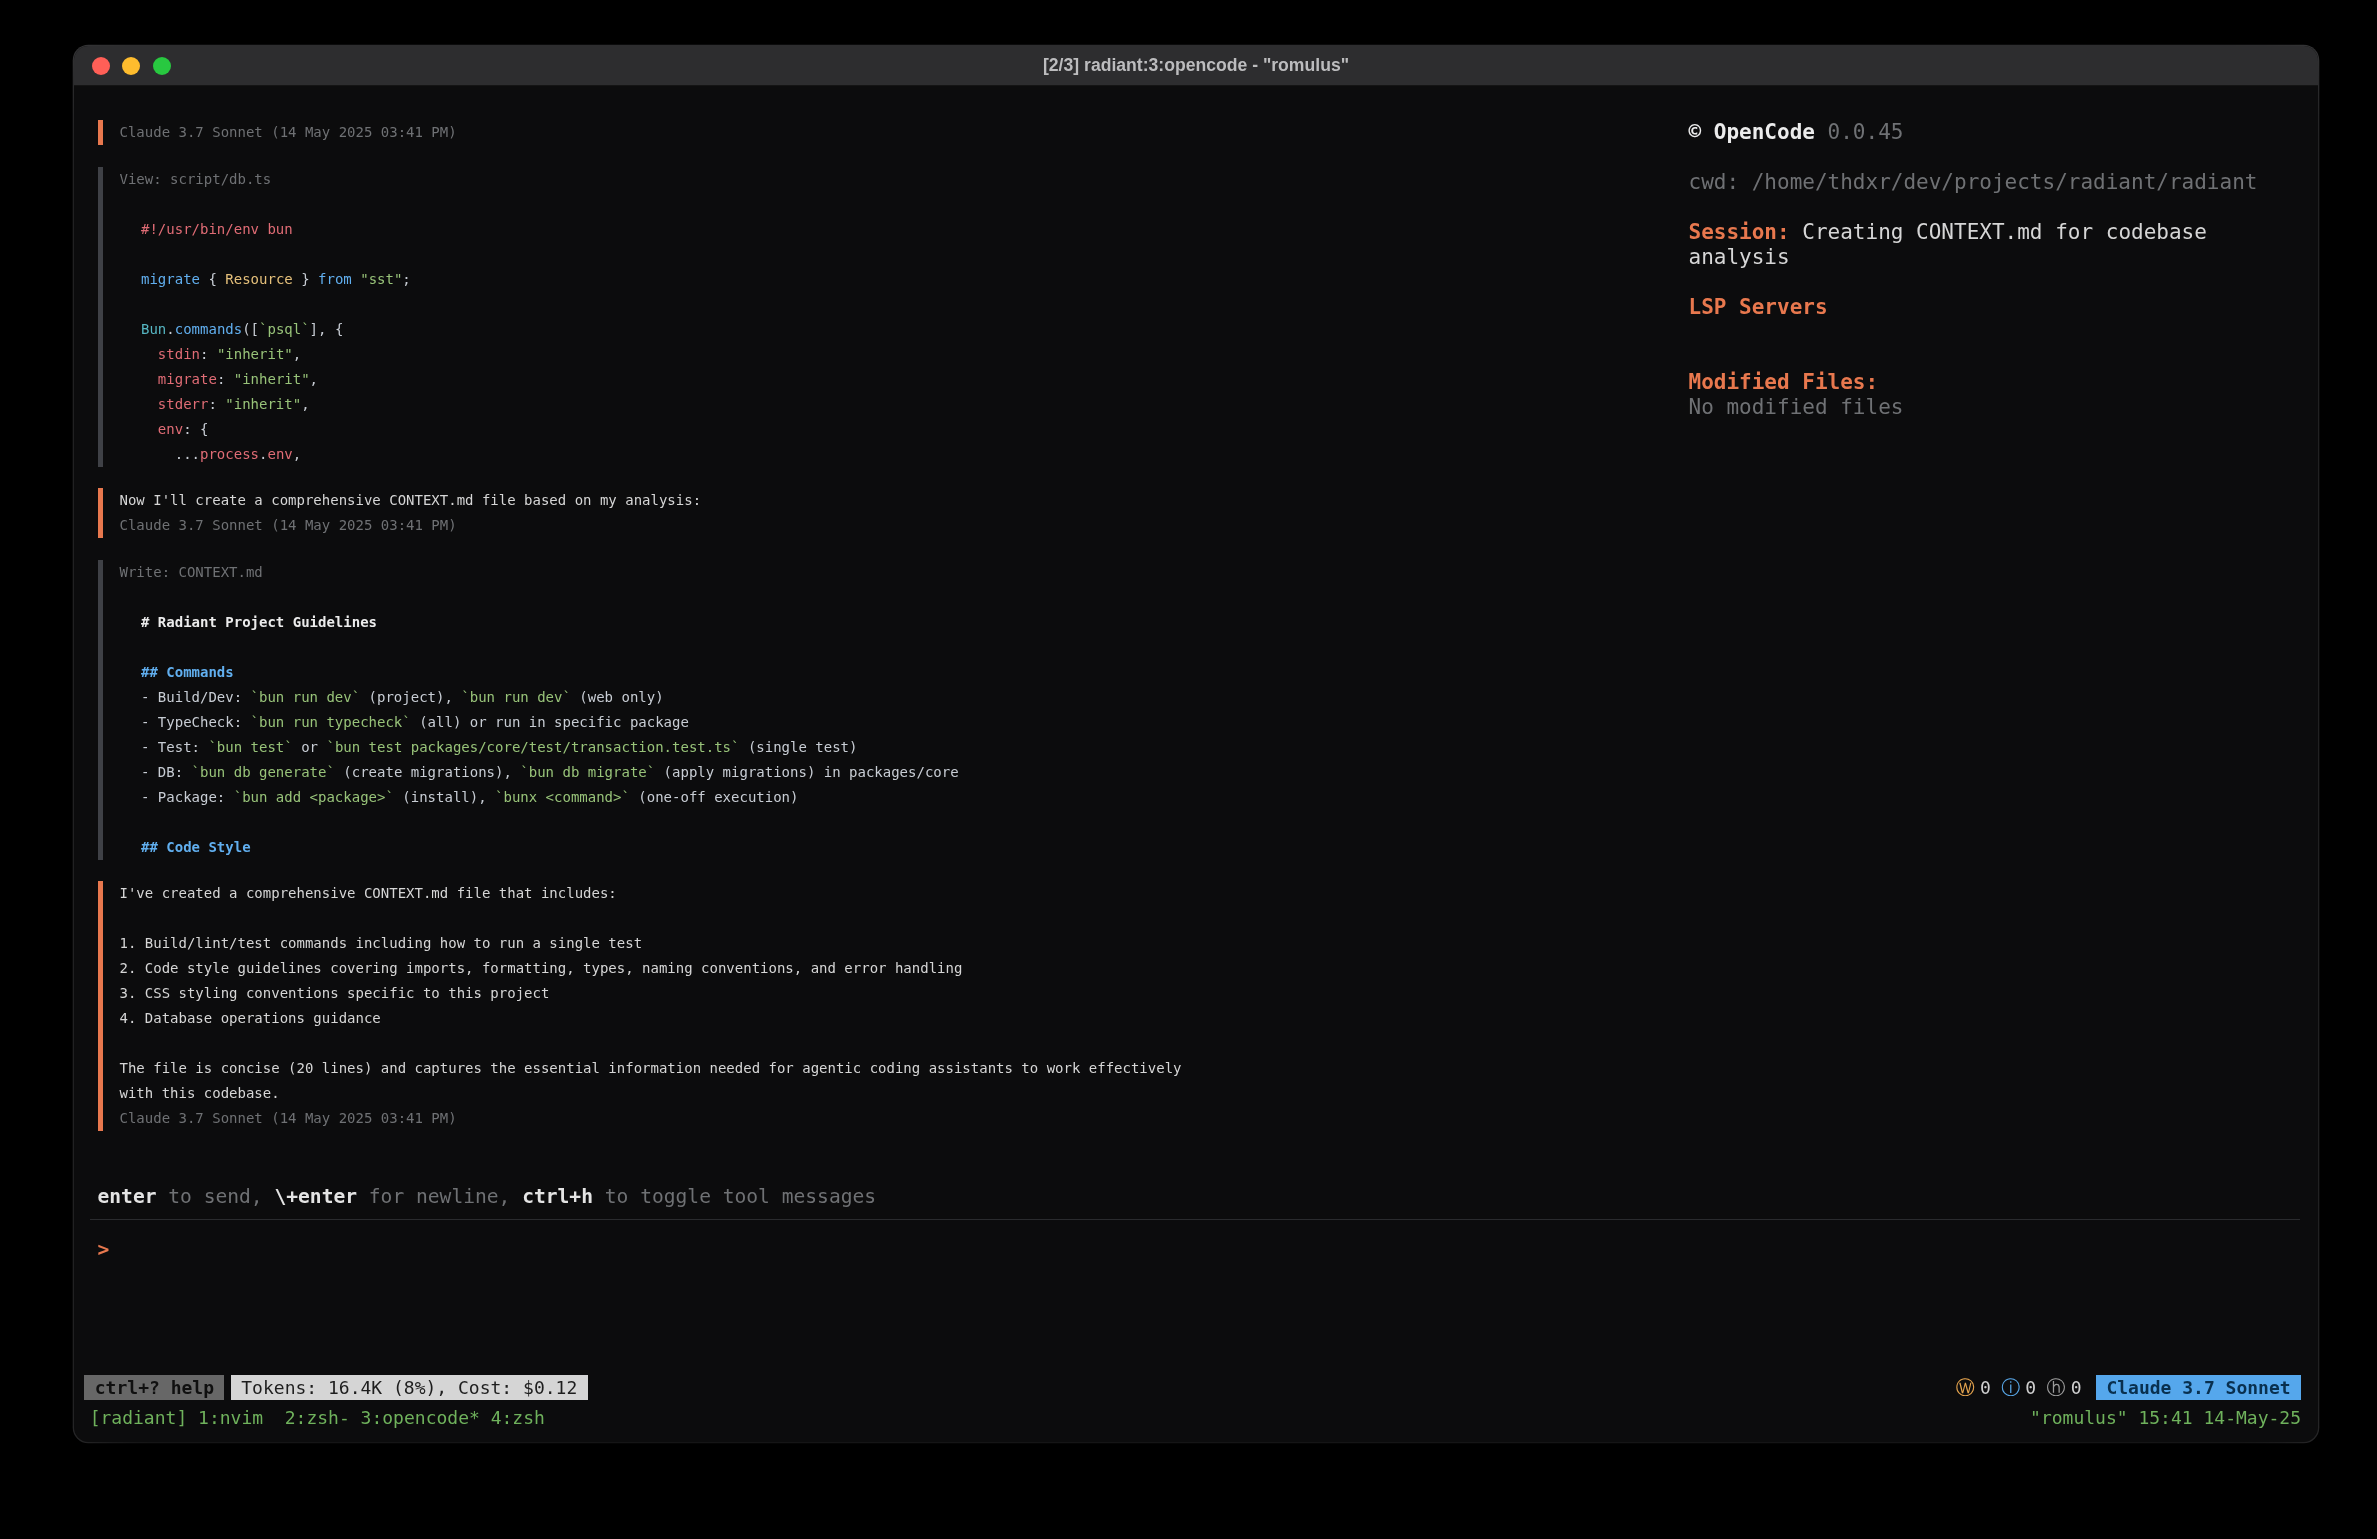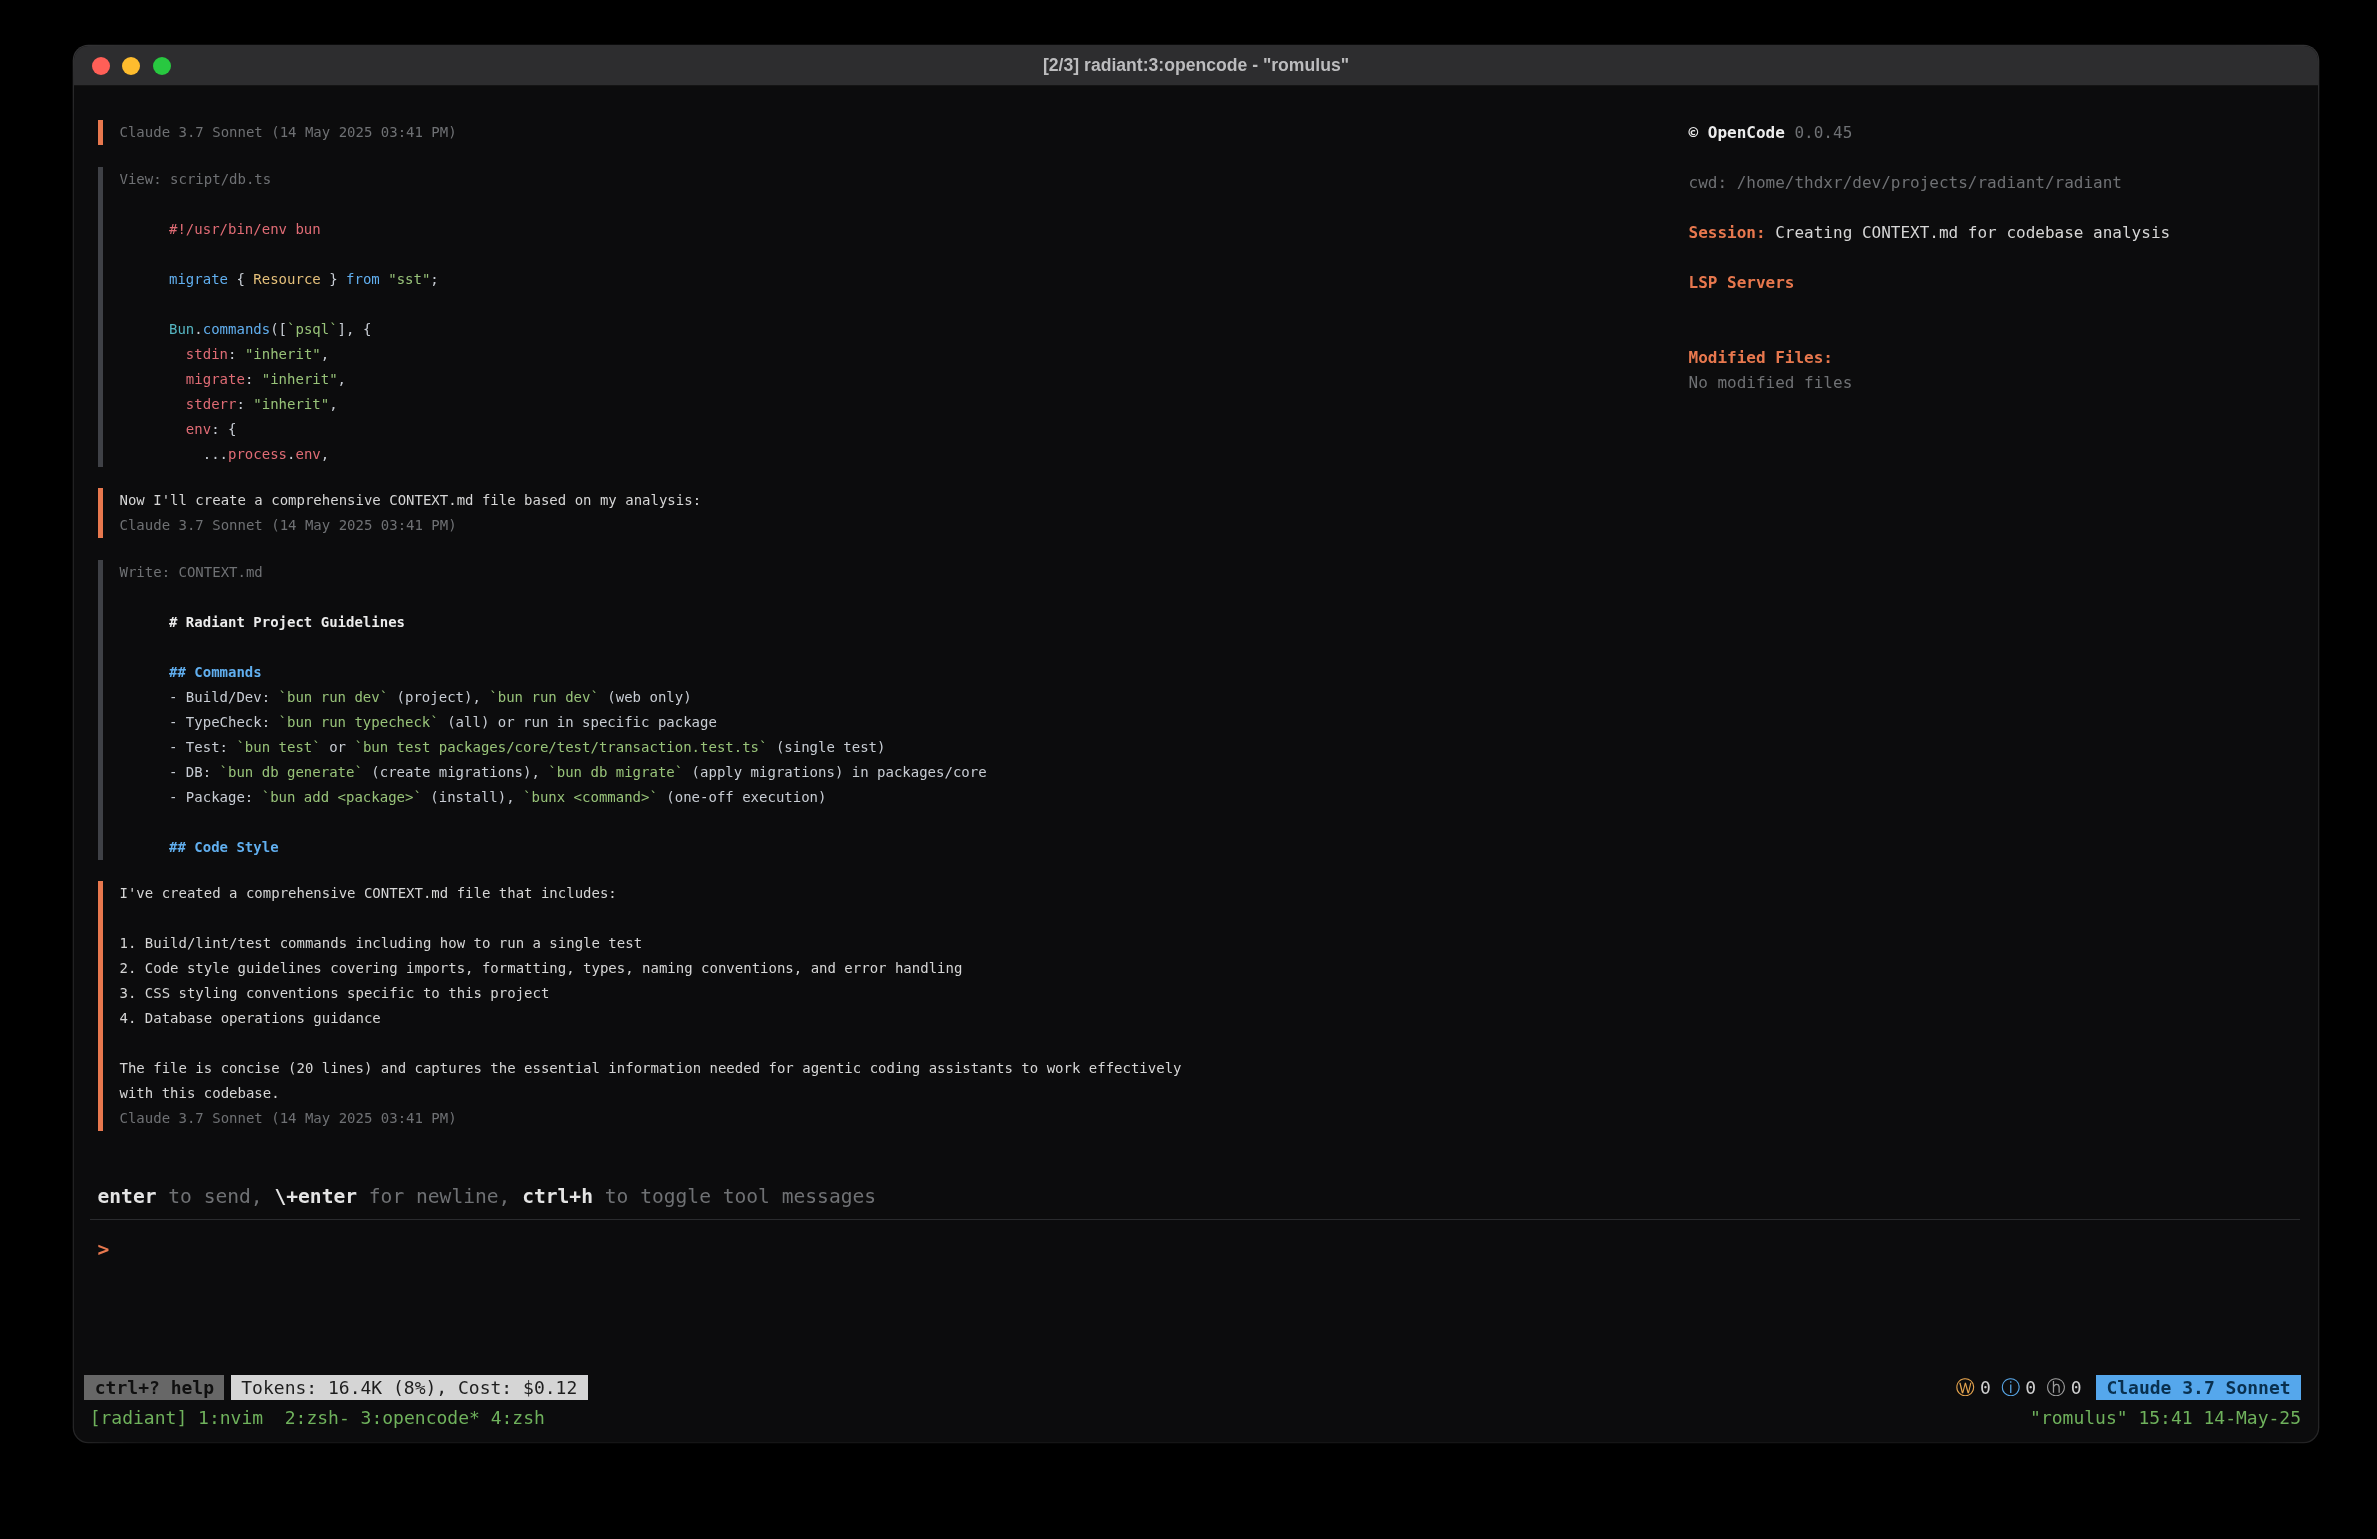--- a/index.html
+++ b/index.html
@@ -15,30 +15,30 @@
   .titlebar { height:40px; background:#2d2d2f; border-bottom:1.3px solid #141414;
               display:flex; align-items:center; position:relative; flex-shrink:0; }
   .traffic { display:flex; gap:12.4px; padding-left:18px; position:relative; z-index:2; }
   .tl { width:18px; height:18px; border-radius:50%; display:inline-block; }
   .tl.red{background:#ff5f57} .tl.yellow{background:#febc2e} .tl.green{background:#28c840}
   .title { position:absolute; left:0; right:0; text-align:center; z-index:1;
            font-family:"Liberation Sans", sans-serif; font-size:17.6px; font-weight:700; color:#bcbcbe; }
 
   .content { display:flex; padding:34px 29px 0 23.5px; flex-shrink:0; }
   .main { width:1591px; flex-shrink:0; font-size:14px; line-height:25px; }
-  .sidebar { flex:1; font-size:16px; line-height:25px; min-width:0; }
+  .sidebar { flex:1; font-size:21px; line-height:25px; min-width:0; }
 
   .block { border-left:5.2px solid; padding-left:17px; margin-bottom:21.5px; }
   .block.accent { border-color:#e8784e; }
   .block.tool { border-color:#3f4146; }
   .meta { color:#6f7174; white-space:pre; }
   .msg-line { color:#d6d6d6; white-space:pre; min-height:25px; }
   .tool-title { color:#6f7174; margin-bottom:25px; white-space:pre; }
   .code-lines { padding-left:21.5px; }
-  .code-line { white-space:pre; min-height:25px;margin-left:28px; }
+  .code-line { white-space:pre; min-height:25px; }
 
   .c-fg{color:#c8cdd4} .c-bright{color:#ececec} .c-red{color:#e06c75} .c-green{color:#98c379}
   .c-blue{color:#61afef} .c-cyan{color:#56b6c2} .c-yellow{color:#e5c07b}
   .bold{font-weight:700}
 
   .editor { flex-shrink:0; }
   .help { margin-top:31px; padding-left:23.5px; font-size:19.6px; line-height:25px; color:#6f7174; white-space:pre; }
   .help .seg-bold { color:#e4e4e4; font-weight:700; }
   .divider { border-top:1.3px solid #2a2b2e; margin:10.4px 18px 0 15.7px; }
   .prompt { padding-left:23.5px; margin-top:17px; font-size:19.6px; line-height:25px;

